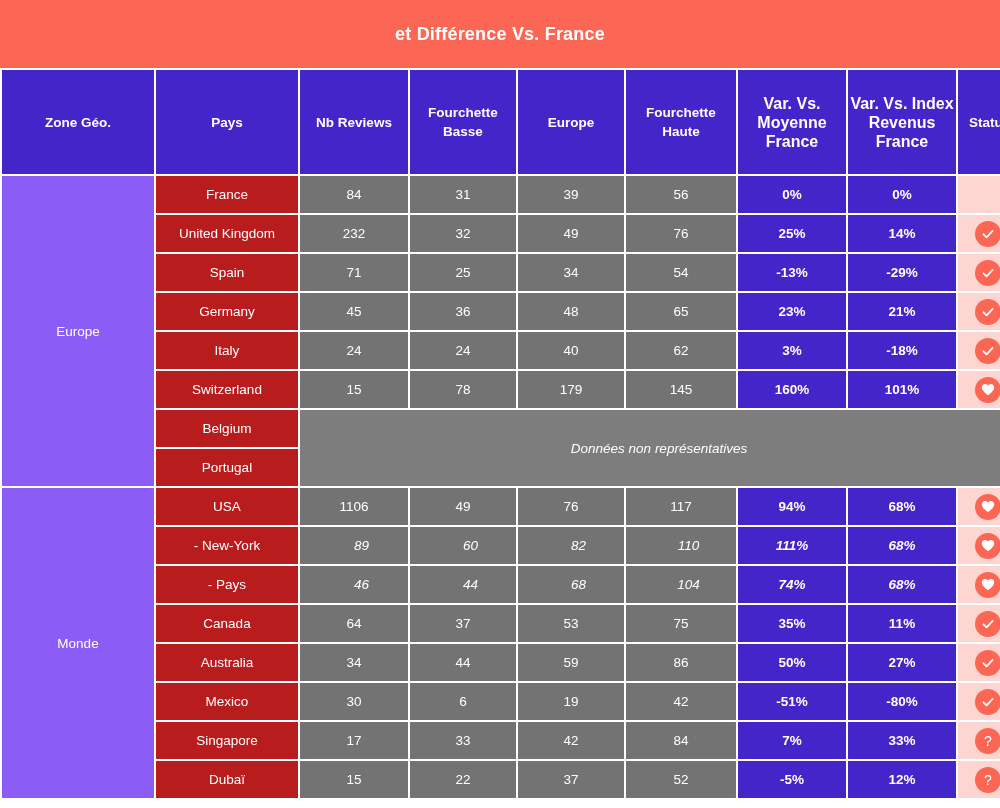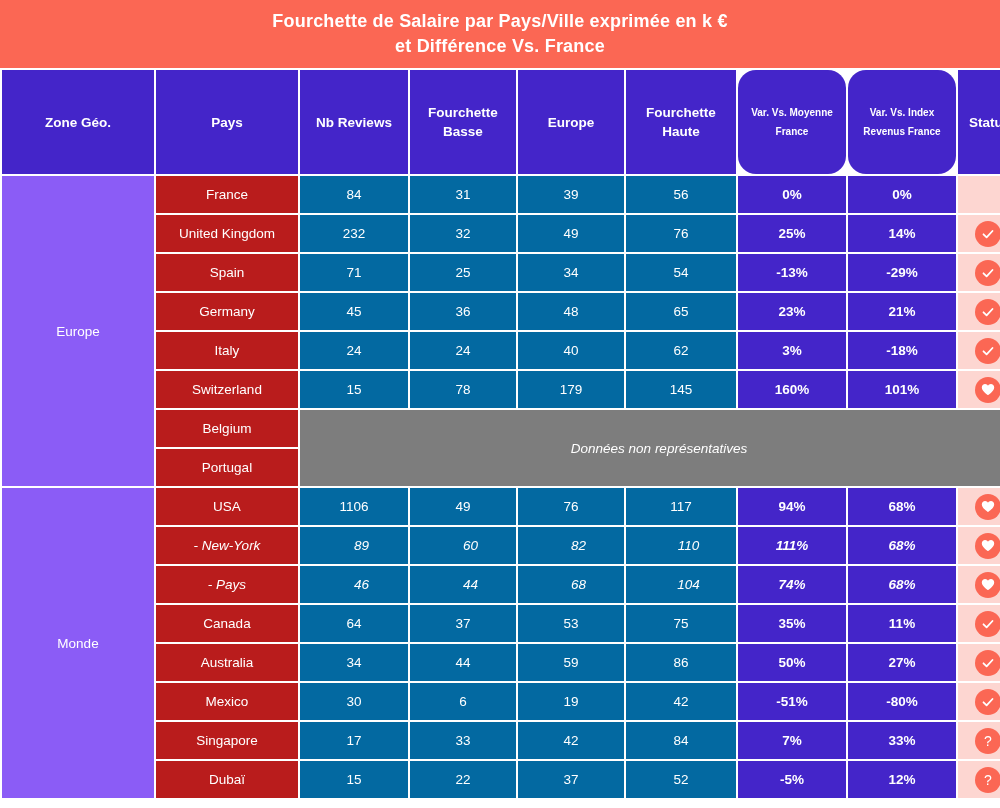--- a/index.html
+++ b/index.html
@@ -66,43 +66,42 @@
 
   
   thead th {
     background: #4425c9;
     color: #ffffff;
     font-weight: bold;
     font-size: 15px;
     height: 104px;
     line-height: 19px;
   }
-  thead th.small { font-size: 10px; border-radius: 18px; }
+  thead th.small { font-size: 16px; }
 
   
   td.zone {
     background: #8b5cf6;
     font-size: 15px;
     font-weight: normal;
   }
 
   
   td.pays {
     background: #b91c1c;
     font-size: 14px;
     height: 37px;
   }
   td.pays.city {
-    font-style: italic;
     margin-left: 40px;
   }
 
   
   td.num {
-    background: #0369a1;
+    background: #737373;
     font-size: 14px;
   }
   td.num.italic { font-style: italic; padding-left: 15px; }
 
   
   td.var {
     background: #4425c9;
     font-size: 14px;
     font-weight: bold;
   }
@@ -135,21 +134,20 @@
     color: #ffffff;
   }
 </style>
 </head>
 <body>
 
 <div class="sheet">
 
   <div class="title-bar">
     <div class="t-inner">
-      <div>Fourchette de Salaire par Pays/Ville exprimée en k €</div>
       <div>et Différence Vs. France</div>
     </div>
   </div>
 
   <table class="grid">
     <colgroup>
       <col class="c-zone">
         <col class="c-pays">
         <col class="c-rev">
         <col class="c-basse">

